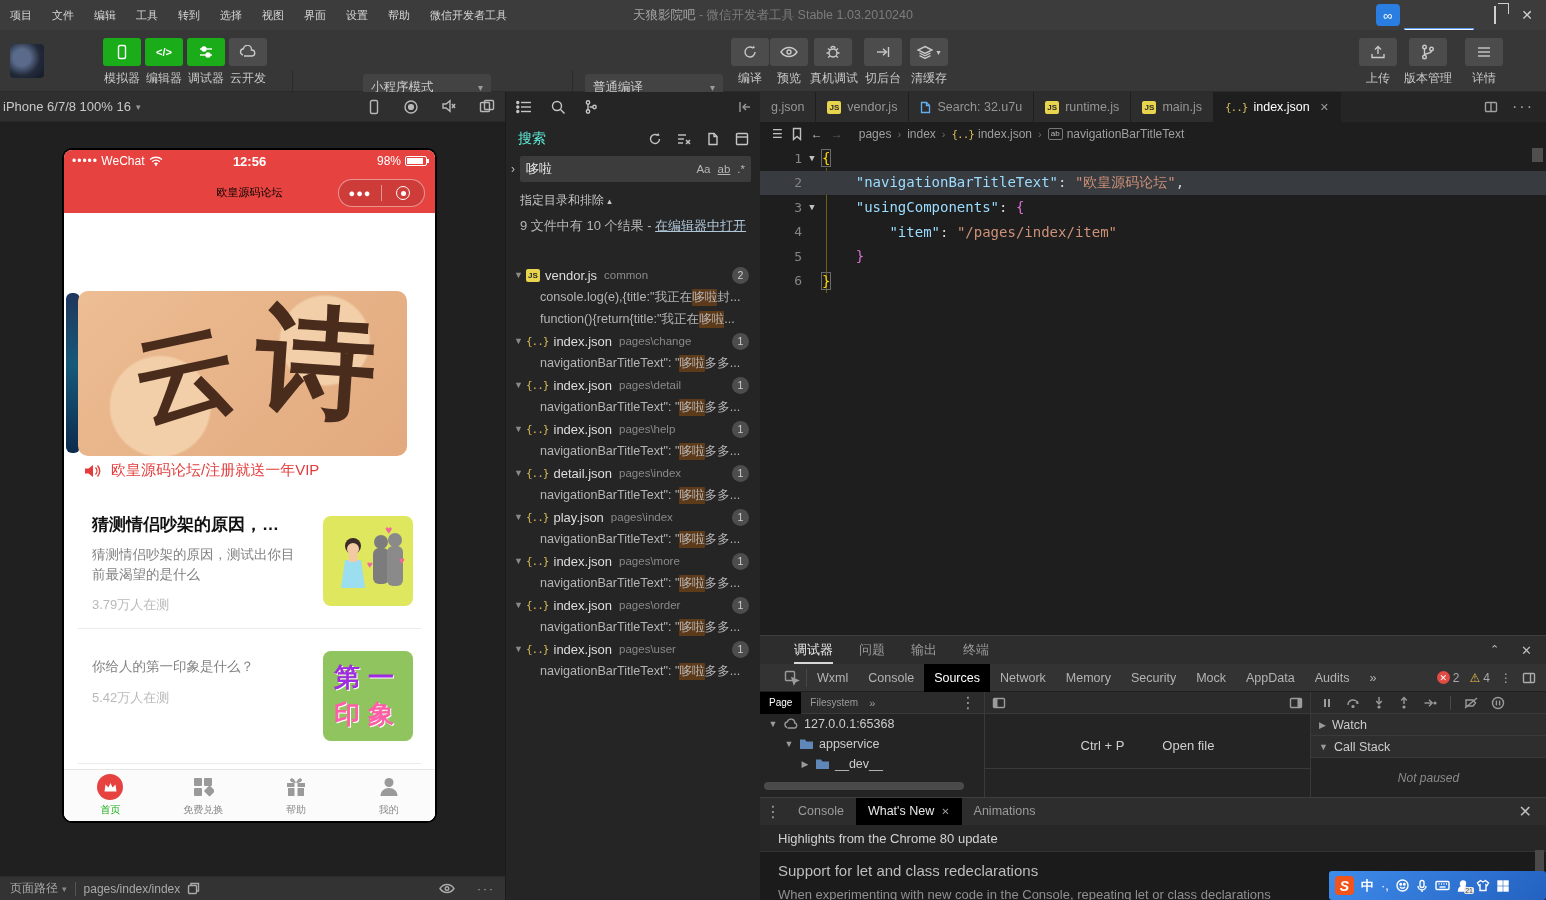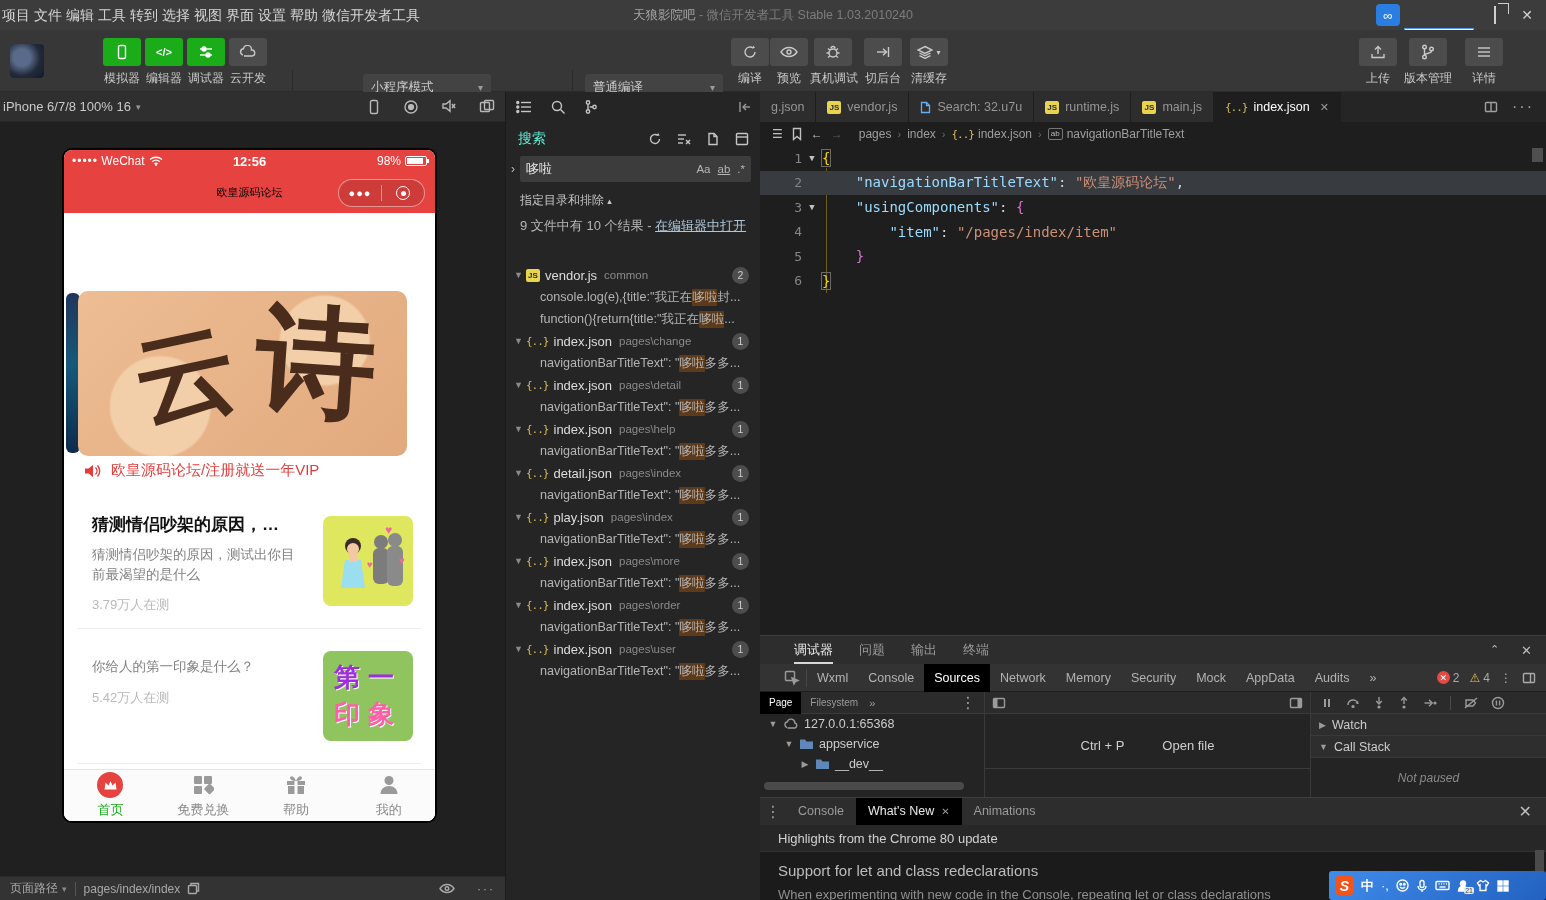--- a/index.html
+++ b/index.html
@@ -4,21 +4,21 @@
 <style>
   * { margin:0; padding:0; box-sizing:border-box; }
   html,body { width:1546px; height:900px; background:#1e1e1e; overflow:hidden;
     font-family:"Liberation Sans","DejaVu Sans",sans-serif; }
   .app { position:relative; width:1546px; height:900px; background:#1e1e1e; }
   .abs { position:absolute; }
   svg { display:block; }
 
   
   .titlebar { left:0; top:0; width:1546px; height:30px; background:#3c3c3c; display:flex; align-items:center; }
-  .menu-item { color:#d6d6d6; font-size:14px; padding:0 2px; line-height:30px; cursor:default; }
+  .menu-item { color:#d6d6d6; font-size:11px; padding:0 10px; line-height:30px; cursor:default; }
   .tb-title { position:absolute; left:0; right:0; text-align:center; font-size:12.5px; pointer-events:none; }
   .tb-title .t1 { color:#a6a6a6; } .tb-title .t2 { color:#7c7c7c; }
   .tb-right { position:absolute; right:8px; top:0; height:30px; display:flex; align-items:center; gap:10px; }
   .cloud-chip { width:24px; height:22px; background:#2a7de1; border-radius:4px; color:#fff; display:flex; align-items:center; justify-content:center; font-size:13px; }
   .drag-upload { height:22px; padding:0 12px; background:#eef6ff; border:1px solid #5a9ae8; border-radius:0; color:#333; font-size:11px; line-height:20px; margin-left:-6px;margin-top:48px; }
   .win-btn { color:#d0d0d0; font-size:14px; width:22px; text-align:center; }
   .max-icon { width:12px; height:12px; border:1px solid #cfcfcf; position:relative; }
   .max-icon::after { content:""; position:absolute; left:3px; top:-4px; width:10px; height:10px; border:1px solid #cfcfcf; border-left:none; border-bottom:none; }
 
   
@@ -74,21 +74,21 @@
   .p-card .cc { margin-top:12px; font-size:13px; color:#b9b9b9; }
   .thumb { position:absolute; right:8px; top:3px; width:90px; height:90px; border-radius:8px; overflow:hidden; }
   .p-div { position:absolute; left:14px; right:14px; height:1px; background:#ececec; }
   .thumb-fi { background:#8fc45e; display:flex; flex-direction:column; align-items:center; justify-content:center; gap:2px; }
   .thumb-fi span { font-size:26px; font-weight:bold; letter-spacing:8px; text-shadow:1px 1px 0 #fff; }
   .thumb-ct { font-weight:bold; text-align:center; }
   .thumb-ct .half-l { position:absolute; left:0; top:0; width:45px; height:90px; background:#29a3e8; }
   .thumb-ct .half-r { position:absolute; right:0; top:0; width:45px; height:90px; background:#ef1565; }
   .thumb-ct .row1 { position:absolute; top:8px; left:0; right:0; color:#fff; font-size:24px; }
   .p-tabbar { position:absolute; left:0; right:0; bottom:0; height:52px; background:#fbfbfb; border-top:1px solid #e6e6e6; display:flex; }
-  .p-tab { flex:1; display:flex; flex-direction:column; align-items:center; justify-content:center; gap:3px; font-size:13px; color:#8a8a8a; }
+  .p-tab { flex:1; display:flex; flex-direction:column; align-items:center; justify-content:center; gap:3px; font-size:10px; color:#8a8a8a; }
   .p-tab .ticon { width:26px; height:26px; display:flex; align-items:center; justify-content:center; color:#9a9a9a; }
   .crown-badge { width:26px; height:26px; border-radius:50%; background:#e64340; display:flex; align-items:center; justify-content:center; }
 
   
   .search { left:505px; top:0; width:255px; height:808px; background:#252526; border-left:1px solid #1b1b1b; }
   .search-strip { left:0; top:0; width:255px; height:30px; display:flex; align-items:center; gap:18px; padding-left:10px; color:#c5c5c5; background:#252526;}
   .search-strip .pin { margin-left:auto; margin-right:8px; color:#9a9a9a; }
   .search-head { left:0; top:36px; width:255px; height:22px; display:flex; align-items:center; padding:0 12px; }
   .search-head .t { font-size:14px; color:#5eead4; }
   .search-head .ics { margin-left:auto; display:flex; gap:15px; color:#c5c5c5; }

